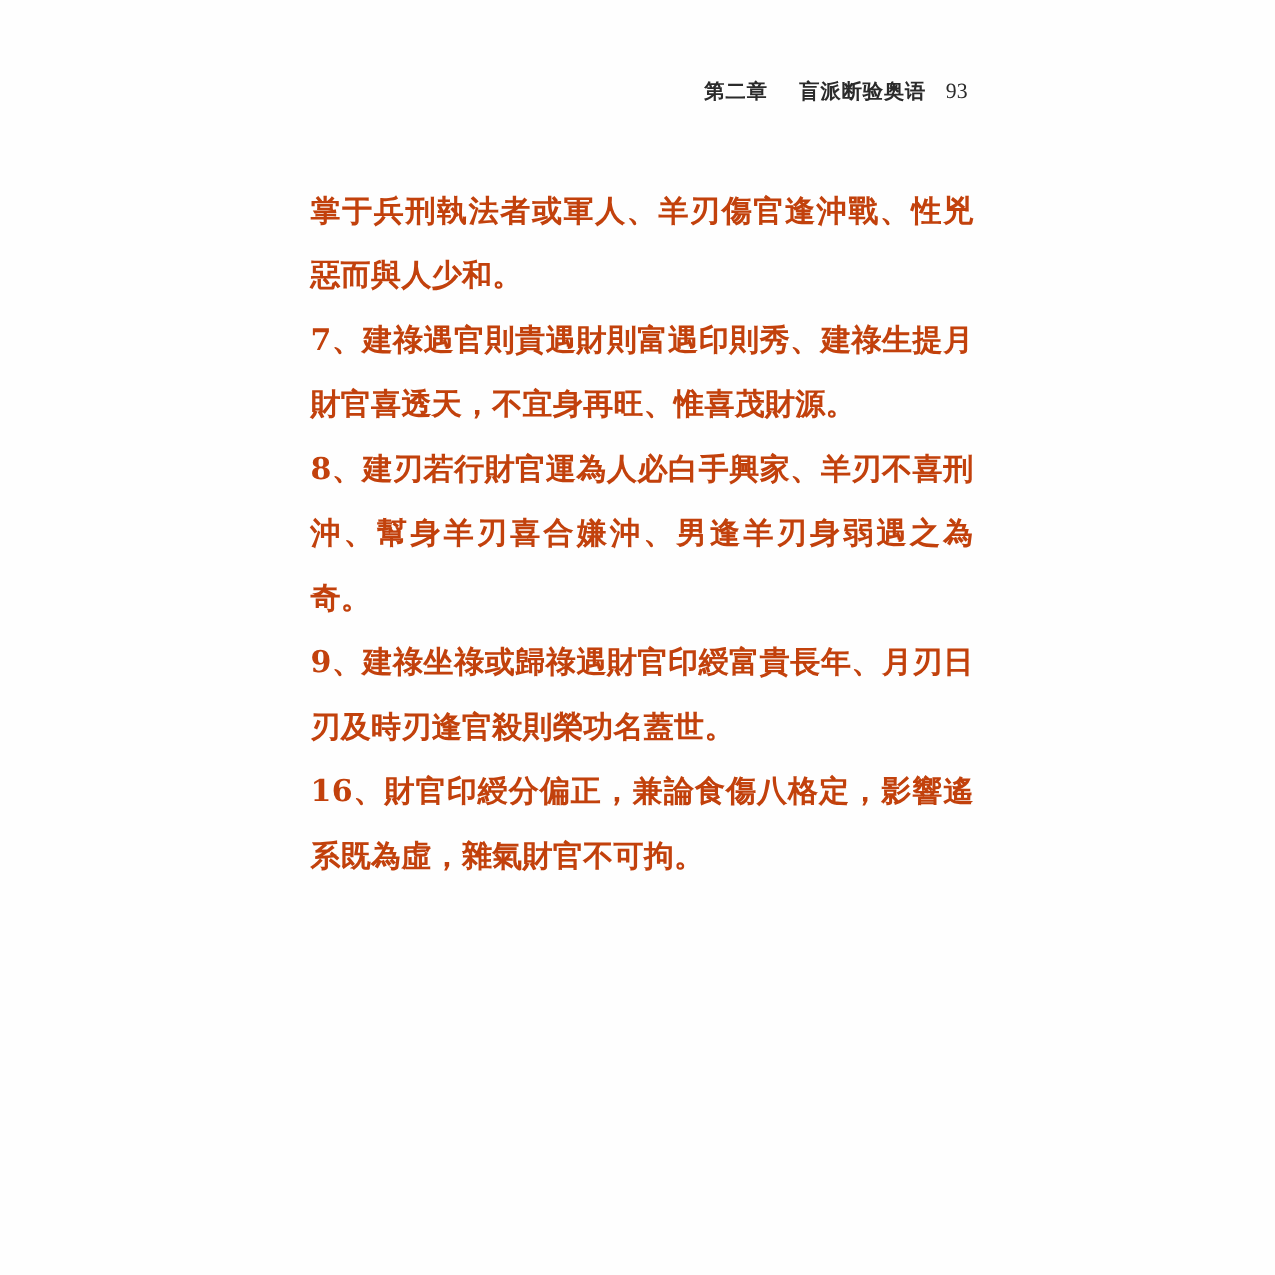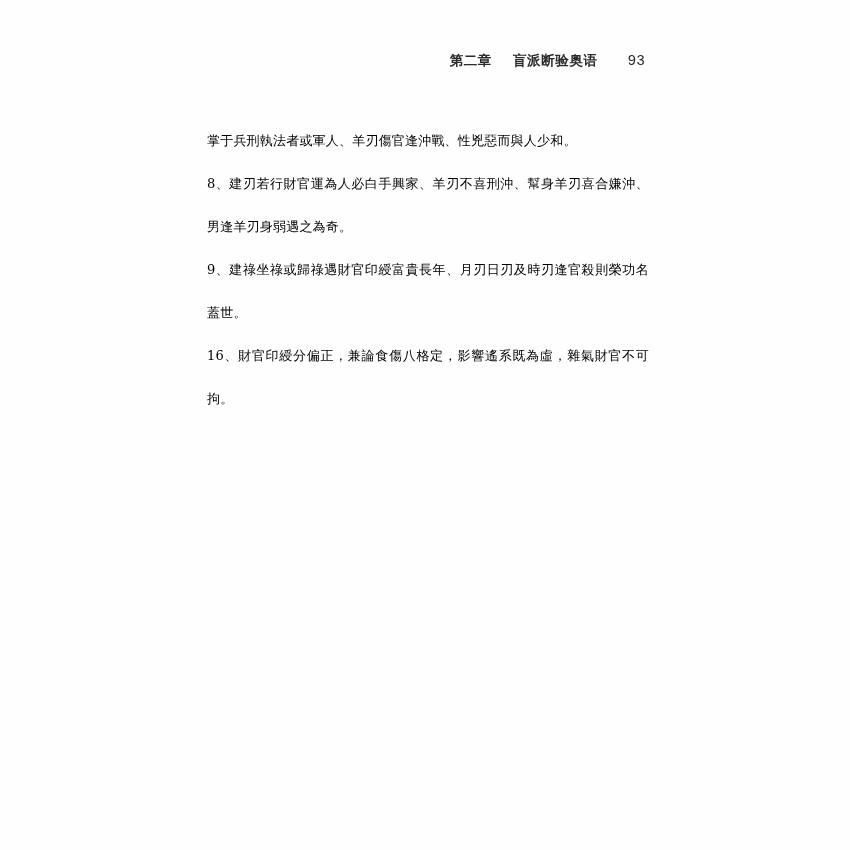--- a/index.html
+++ b/index.html
@@ -40,61 +40,63 @@
   }
   .running-head .chapter-label {
     display: inline-block;
   }
   .running-head .chapter-title {
     display: inline-block;
     margin-left: 21px;
   }
   .running-head .folio {
     display: inline-block;
-    margin-left: 30px;
-    font-family: Liberation Mono, monospace;
+    margin-left: 13px;
+    font-family: Liberation Serif, serif;
     font-weight: 400;
     font-size: 14.5px;
     letter-spacing: 0;
   }
 
   
   .text-block {
     position: absolute;
     left: 207px;
     top: 119px;
     width: 442px;
   }
 
   .para {
     margin: 0;
     padding: 0;
-    font-size: 13px;
+    font-size: 20px;
     line-height: 43px;
-    color: #000000;
+    color: #c2410c;
     text-align: justify;
     text-justify: inter-character;
     letter-spacing: 0.2px;
     word-break: break-all;
     font-family: "DejaVu Serif", "Liberation Serif", serif;
+    font-weight: bold;
   }
   .para:last-child { text-align-last: left; }
 
   
   .para.continuation { }
 </style>
 </head>
 <body>
 
 <div class="page">
 
   <div class="running-head">
     <span class="chapter-label">第二章</span><span class="chapter-title">盲派断验奥语</span><span class="folio">93</span>
   </div>
 
   <div class="text-block">
     <p class="para continuation">掌于兵刑執法者或軍人、羊刃傷官逢沖戰、性兇惡而與人少和。</p>
+    <p class="para">7、建祿遇官則貴遇財則富遇印則秀、建祿生提月財官喜透天，不宜身再旺、惟喜茂財源。</p>
     <p class="para">8、建刃若行財官運為人必白手興家、羊刃不喜刑沖、幫身羊刃喜合嫌沖、男逢羊刃身弱遇之為奇。</p>
     <p class="para">9、建祿坐祿或歸祿遇財官印綬富貴長年、月刃日刃及時刃逢官殺則榮功名蓋世。</p>
     <p class="para">16、財官印綬分偏正，兼論食傷八格定，影響遙系既為虛，雜氣財官不可拘。</p>
   </div>
 
 </div>
 
 </body></html>

